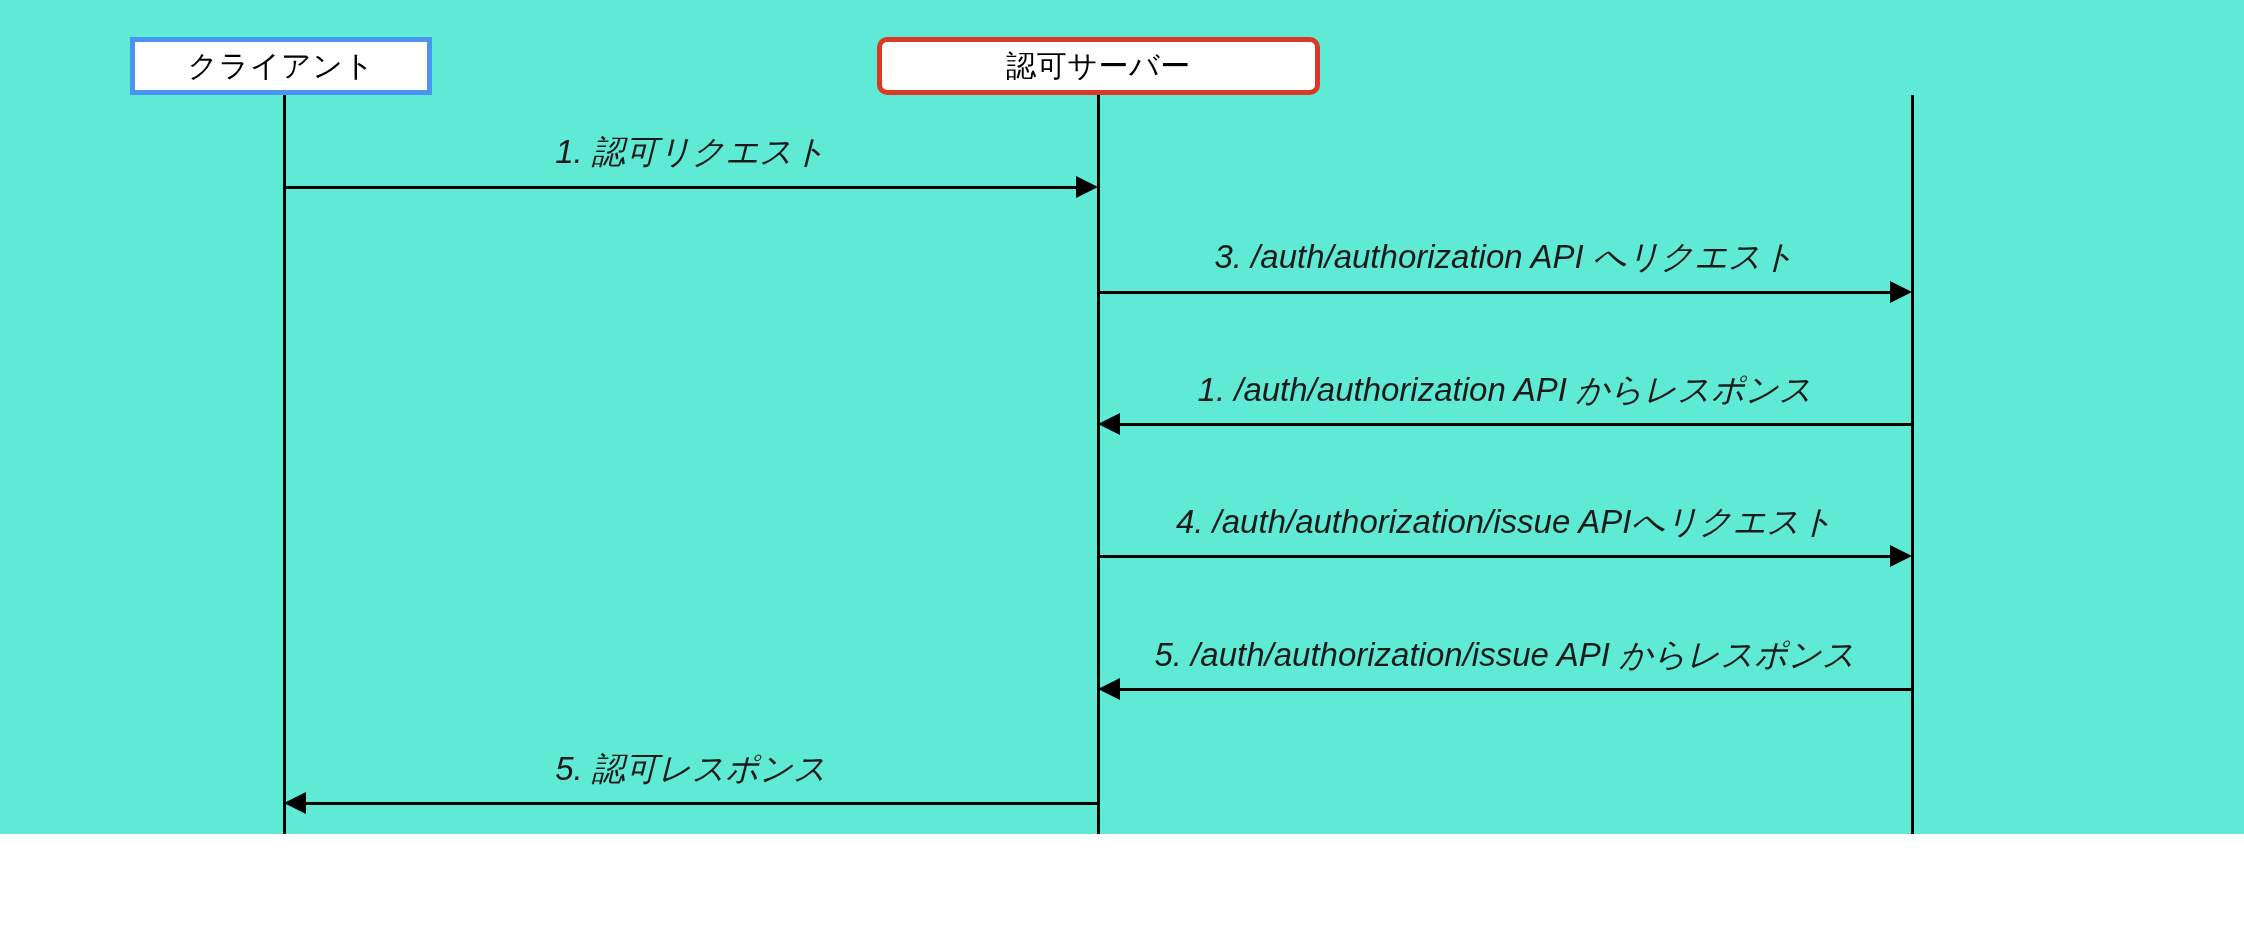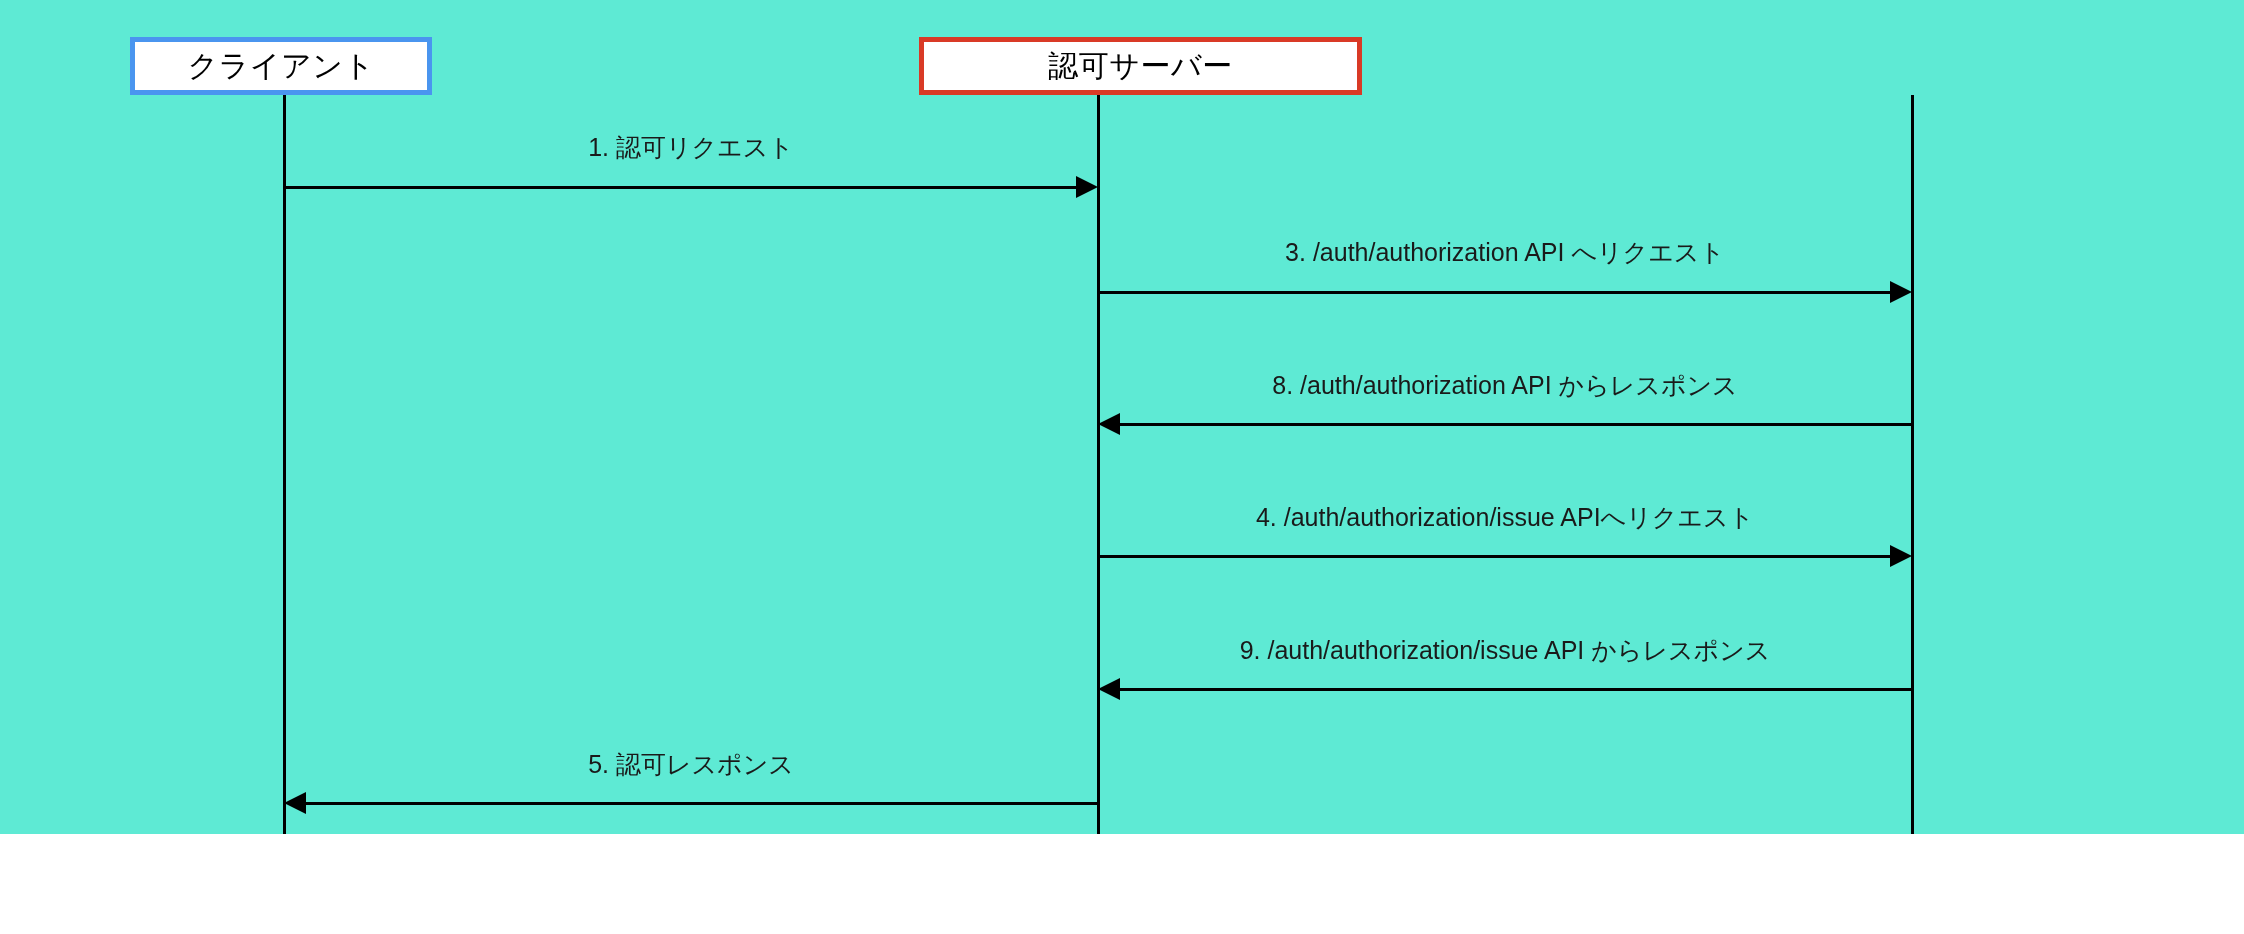--- a/index.html
+++ b/index.html
@@ -62,63 +62,64 @@
   }
   .arrowhead.right {
     border-left: 22px solid #000000;
   }
   .arrowhead.left {
     border-right: 22px solid #000000;
   }
 
   .msg-label {
     position: absolute;
-    font-size: 25px;
+    font-size: 33px;
     line-height: 1;
     color: #1a1a1a;
     white-space: nowrap;
     text-align: center;
     transform: translateX(-50%);
+    font-style: italic;
   }
 </style>
 </head>
 <body>
 
 <div id="canvas">
 
   <div class="participant p-client" style="left:130px; top:37px; width:302px; height:58px;">
     <span class="p-label">クライアント</span>
   </div>
 
-  <div class="participant p-server" style="left:919px; top:37px; width:443px; height:58px;">
+  <div class="participant p-server" style="left:877px; top:37px; width:443px; height:58px;border-radius:10px;">
     <span class="p-label">認可サーバー</span>
   </div>
 
 
   <div class="lifeline" style="left:283px; top:95px; height:782px;"></div>
   <div class="lifeline" style="left:1097px; top:95px; height:782px;"></div>
   <div class="lifeline" style="left:1911px; top:95px; height:782px;"></div>
 
   <div class="msg-label" style="left:691px; top:135px;">1. 認可リクエスト</div>
   <div class="msg" style="left:284px; top:186px; width:792px;"></div>
   <div class="arrowhead right" style="left:1076px; top:176px;"></div>
 
   <div class="msg-label" style="left:1505px; top:240px;">3. /auth/authorization API へリクエスト</div>
   <div class="msg" style="left:1098px; top:291px; width:792px;"></div>
   <div class="arrowhead right" style="left:1890px; top:281px;"></div>
 
-  <div class="msg-label" style="left:1505px; top:373px;">8. /auth/authorization API からレスポンス</div>
+  <div class="msg-label" style="left:1505px; top:373px;">1. /auth/authorization API からレスポンス</div>
   <div class="msg" style="left:1120px; top:423px; width:792px;"></div>
   <div class="arrowhead left" style="left:1098px; top:413px;"></div>
 
   <div class="msg-label" style="left:1505px; top:505px;text-align:center;">4. /auth/authorization/issue APIへリクエスト</div>
   <div class="msg" style="left:1098px; top:555px; width:792px;"></div>
   <div class="arrowhead right" style="left:1890px; top:545px;"></div>
 
-  <div class="msg-label" style="left:1505px; top:638px;">9. /auth/authorization/issue API からレスポンス</div>
+  <div class="msg-label" style="left:1505px; top:638px;">5. /auth/authorization/issue API からレスポンス</div>
   <div class="msg" style="left:1120px; top:688px; width:792px;"></div>
   <div class="arrowhead left" style="left:1098px; top:678px;"></div>
 
   <div class="msg-label" style="left:691px; top:752px;">5. 認可レスポンス</div>
   <div class="msg" style="left:306px; top:802px; width:792px;"></div>
   <div class="arrowhead left" style="left:284px; top:792px;"></div>
 
 </div>
 
 </body></html>

